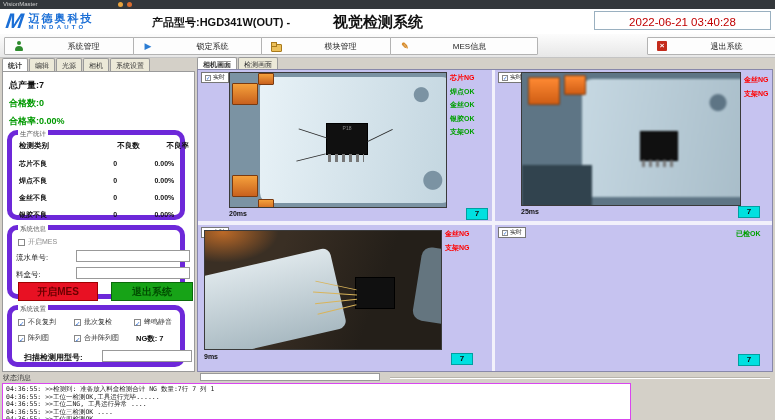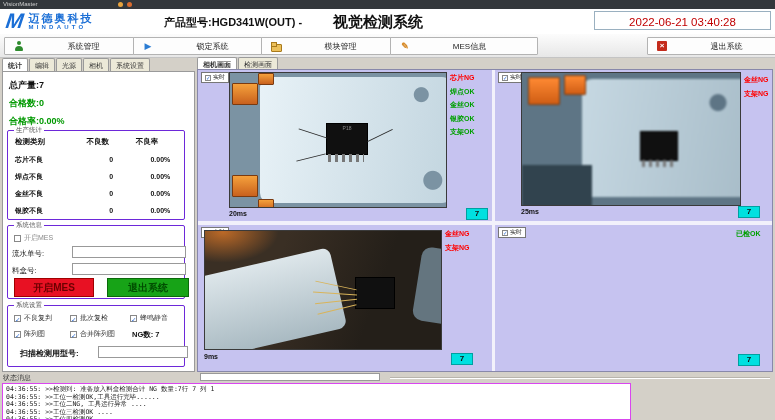--- a/index.html
+++ b/index.html
@@ -6,21 +6,21 @@
   .app{position:relative;width:775px;height:420px;background:#d4d0c8;overflow:hidden;font-family:"Liberation Sans",sans-serif;}
   
   .titlebar{position:absolute;left:0;top:0;width:775px;height:9px;background:#33373b;color:#cfcfcf;font-size:6px;line-height:9px;padding-left:3px;box-sizing:border-box;}
   .tb-dot{position:absolute;top:2px;width:5px;height:5px;border-radius:50%;}
   
   .header{position:absolute;left:0;top:9px;width:775px;height:25px;background:#ffffff;border-bottom:1px solid #cfcfcf;}
   .logo{position:absolute;left:6px;top:1px;display:flex;align-items:center;gap:5px;}
   .logo-mark{font-size:21px;font-weight:bold;font-style:italic;color:#1b6fd6;transform:skewX(-8deg);line-height:22px;}
   .logo-cn{font-size:11px;font-weight:bold;color:#1b6fd6;letter-spacing:2px;line-height:12px;}
   .logo-en{font-size:6px;font-weight:bold;color:#1b6fd6;letter-spacing:3.2px;line-height:7px;}
-  .product{position:absolute;left:152px;top:6px;font-size:11px;font-weight:bold;color:#111;margin-left:12px;}
+  .product{position:absolute;left:152px;top:6px;font-size:11px;font-weight:bold;color:#111;}
   .apptitle{position:absolute;left:333px;top:4px;font-size:15px;font-weight:bold;color:#111;}
   .datebox{position:absolute;left:594px;top:2px;width:177px;height:19px;border:1px solid #9ab0c0;background:#fff;box-sizing:border-box;text-align:center;}
   .datebox span{font-size:11.5px;line-height:17px;color:#c00000;}
   
   .toolbar{position:absolute;left:0;top:34px;width:775px;height:23px;background:linear-gradient(#fcfcfc,#e7e7e7);border-bottom:1px solid #c4c4c4;}
   .tbtn{position:absolute;top:3px;width:148px;height:18px;background:#fdfdfd;border:1px solid #b3b3b3;border-radius:1px;display:flex;align-items:center;box-sizing:border-box;padding:0 0 0 9px;cursor:pointer;}
   .tbtn .lbl{flex:1;text-align:center;font-size:8px;color:#222;padding-right:8px;}
   .ic{width:10px;height:10px;position:relative;display:inline-block;flex:0 0 auto;}
   .ic-user::before{content:"";position:absolute;left:3px;top:0;width:4px;height:4px;border-radius:50%;background:#2e8b2e;}
   .ic-user::after{content:"";position:absolute;left:1px;top:4.5px;width:8px;height:5px;border-radius:4px 4px 1px 1px;background:#2e8b2e;}
@@ -32,24 +32,24 @@
   .ic-eraser::before{content:"";position:absolute;left:1px;top:3px;width:8px;height:5px;background:#e06a4a;border:1px solid #90301a;transform:skewX(-20deg);}
   .ic-exit{background:#c42b1c;color:#fff;font-size:8px;line-height:10px;text-align:center;border-radius:1px;font-weight:bold;}
   
   .lp{position:absolute;left:2px;top:58px;width:193px;height:314px;}
   .tabs{display:flex;height:13px;font-size:7px;}
   .tab{padding:2px 5px 0 5px;margin-right:1px;border:1px solid #9a9a9a;border-bottom:none;background:#ece9d8;border-radius:2px 2px 0 0;color:#333;cursor:pointer;white-space:nowrap;}
   .tab.active{background:#fff;font-weight:bold;}
   .lp-body{position:absolute;left:0;top:13px;width:193px;height:301px;background:#fff;border:1px solid #9a9a9a;box-sizing:border-box;}
   .stat-line{position:absolute;left:6px;font-size:9px;font-weight:bold;color:#111;}
   .stat-green{color:#009900;}
-  .grp{position:absolute;left:4px;width:178px;border:1px solid #6d28d9;border-radius:2px;box-sizing:border-box;background:#fff;}
+  .grp{position:absolute;left:4px;width:178px;border:5px solid #6d28d9;border-radius:10px;box-sizing:border-box;background:#fff;}
   .grp-title{position:absolute;top:-5px;left:6px;background:#fff;font-size:6.5px;color:#555;padding:0 2px;line-height:8px;}
   .ptable{position:absolute;left:2px;top:4px;width:175px;border-collapse:collapse;font-size:7px;color:#111;}
-  .ptable th{font-size:7.5px;font-weight:bold;text-align:left;padding:2px 0 4px 0;}
+  .ptable th{font-size:7.5px;font-weight:bold;text-align:right;padding:2px 0 4px 0;}
   .ptable th:first-child{text-align:left;padding-left:5px;}
   .ptable td{padding:3.5px 0;text-align:center;font-weight:bold;}
   .ptable td:first-child{text-align:left;padding-left:5px;}
   .cbrow{display:flex;align-items:center;gap:3px;font-size:7px;color:#333;}
   .cb{width:7px;height:7px;border:1px solid #888;background:#fff;font-size:6.5px;line-height:7px;text-align:center;color:#2b6cd4;flex:0 0 auto;box-sizing:border-box;cursor:pointer;}
   .field-label{position:absolute;left:4px;font-size:7.5px;color:#222;}
   .tinput{position:absolute;height:12px;border:1px solid #999;background:#fff;box-sizing:border-box;font-size:7px;padding:0 2px;}
   .btn{position:absolute;height:19px;border:1px solid #777;box-sizing:border-box;text-align:center;font-weight:bold;font-size:10px;line-height:17px;cursor:pointer;}
   .btn-red{background:#e81123;color:#6b0000;border-color:#a00000;}
   .btn-green{background:#17a317;color:#014d01;border-color:#0a6a0a;}

